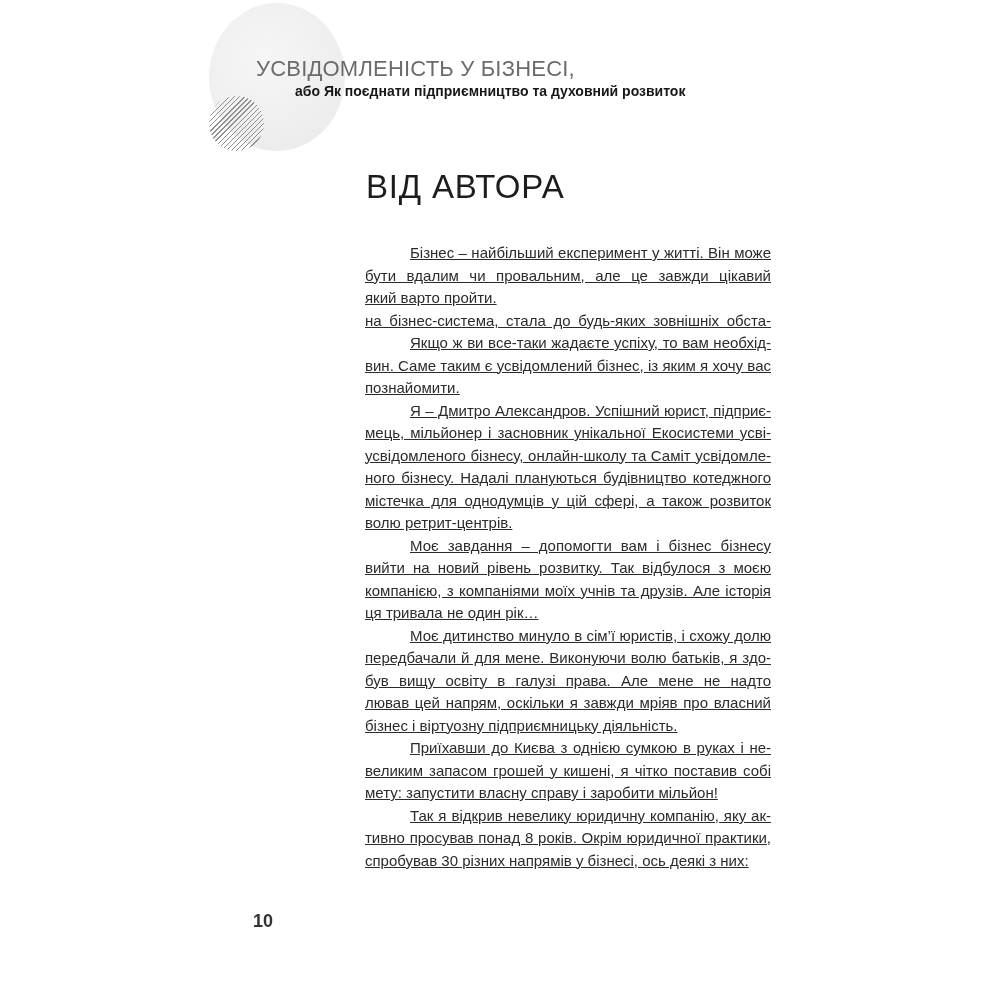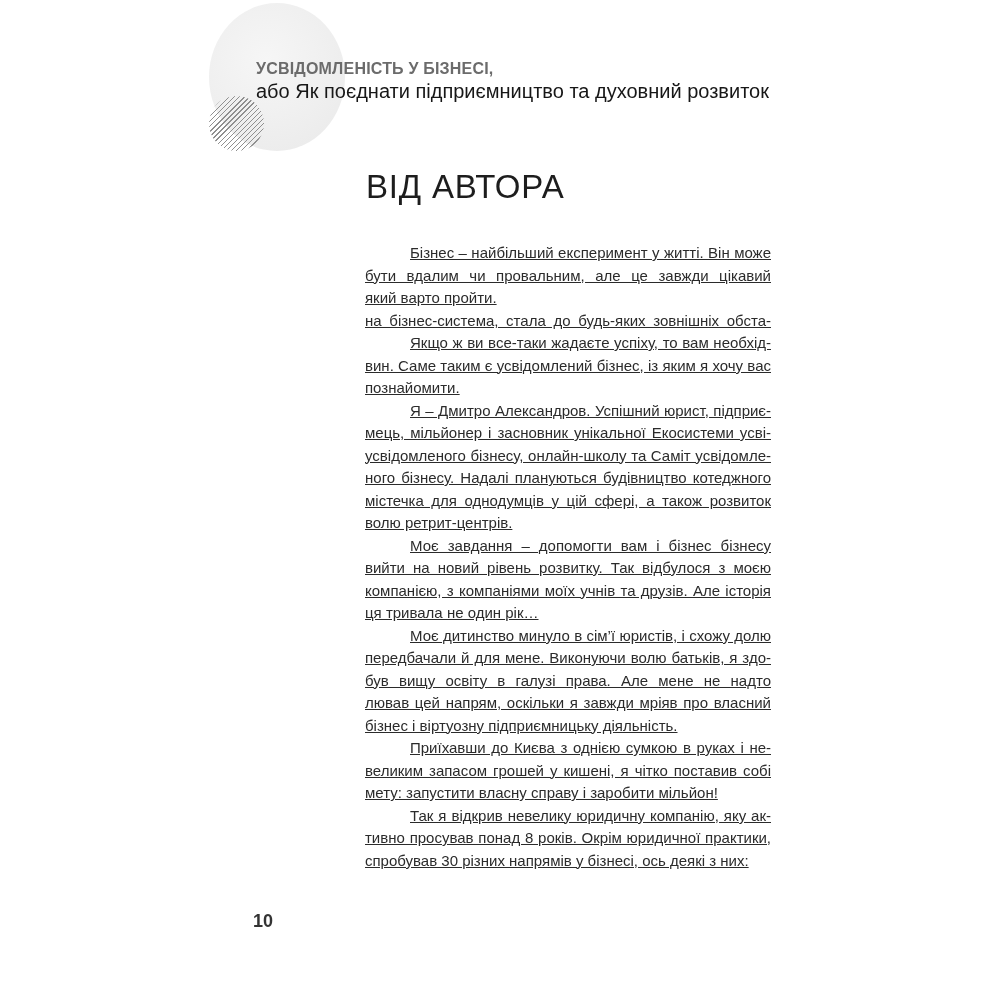--- a/index.html
+++ b/index.html
@@ -44,33 +44,34 @@
     z-index: 2;
   }
   .running-header {
     position: absolute;
     left: 256px;
     top: 56px;
     z-index: 3;
     width: 420px;
   }
   .rh-title {
-    font-size: 16px;
-    font-weight: 700;
+    font-size: 22px;
+    font-weight: 400;
     letter-spacing: 0.2px;
     color: var(--header-title, #6b6b6b);
     line-height: 26px;
     white-space: nowrap;
   }
   .rh-sub {
-    font-size: 20px;
-    font-weight: 400;
+    font-size: 14px;
+    font-weight: 700;
     color: var(--header-subtitle, #171717);
     line-height: 18px;
     white-space: nowrap;
+    margin-left: 39px;
   }
   .chapter {
     position: absolute;
     left: 366px;
     top: 167px;
     margin: 0;
     font-size: 33px;
     font-weight: 400;
     letter-spacing: 0.8px;
     color: var(--chapter-title, #1d1d1d);

